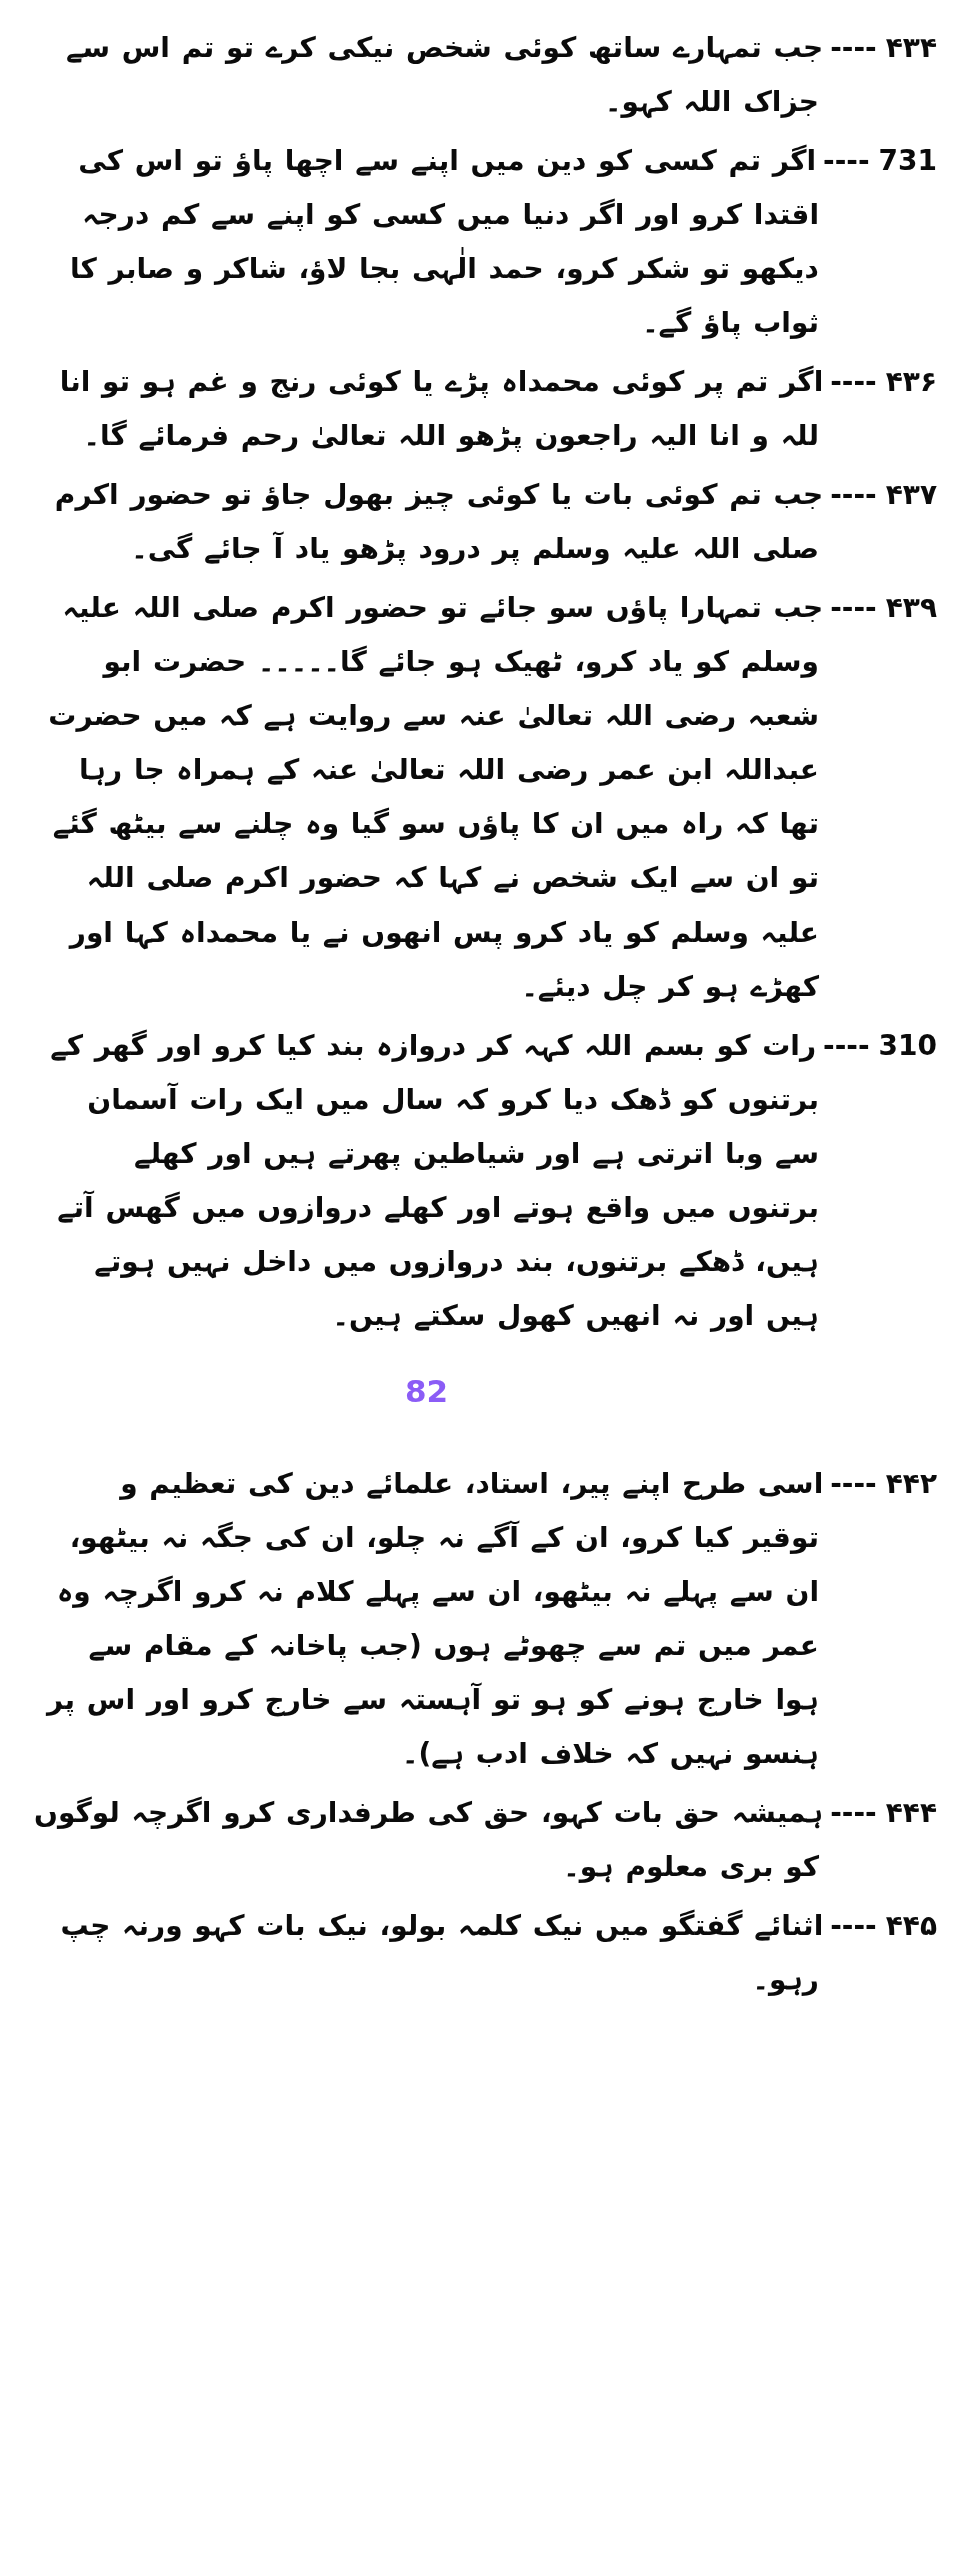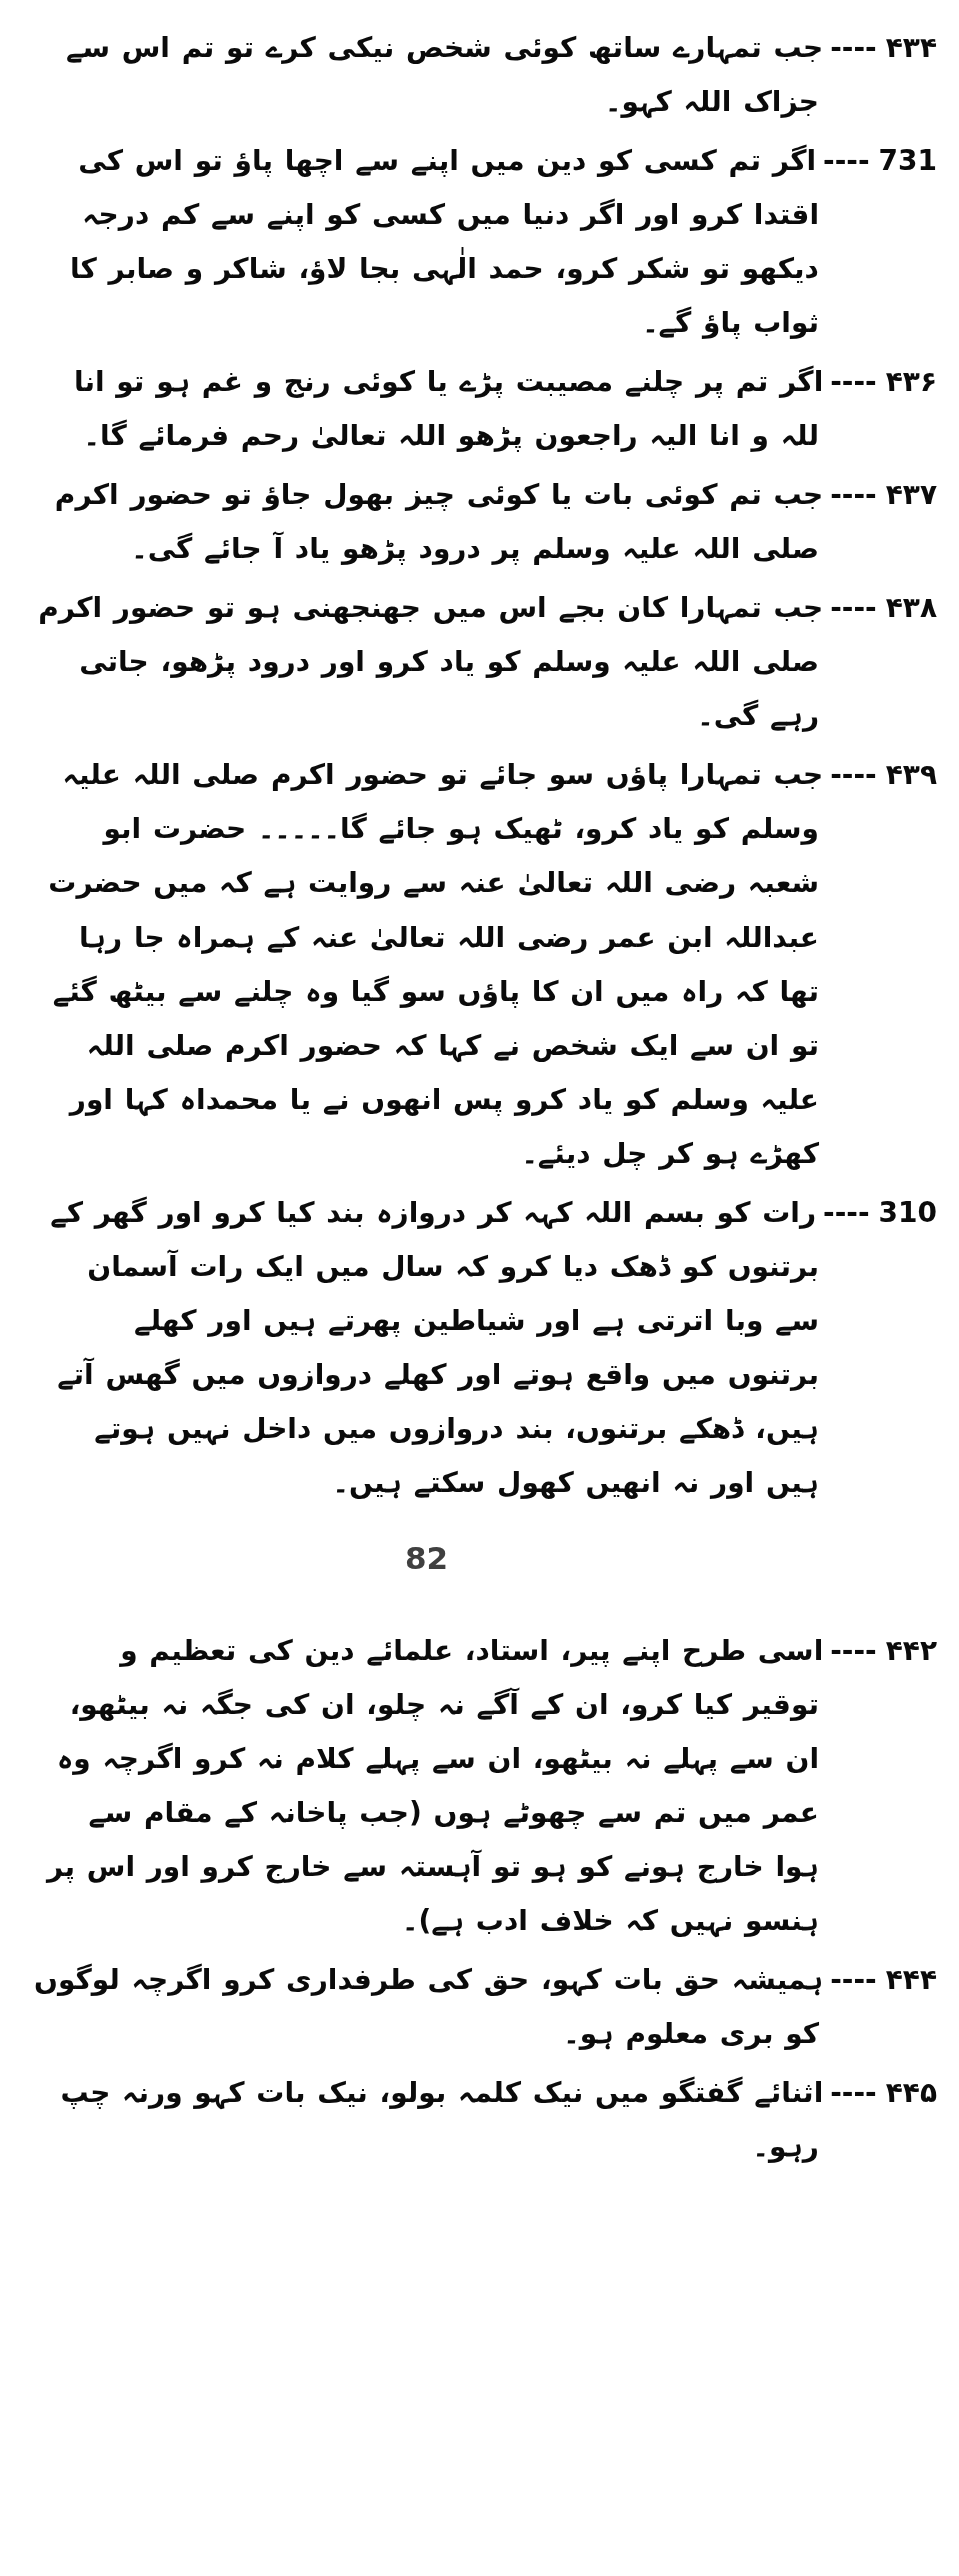--- a/index.html
+++ b/index.html
@@ -41,35 +41,34 @@
     letter-spacing: 1px;
   }
   .continuation {
     text-indent: 0;
   }
   .pagenum {
     direction: ltr;
     text-align: center;
     font-size: 31px;
     font-weight: 700;
-    color: #404040;
+    color: #8b5cf6;
     margin: 30px 118px 48px 0;
     font-family: "DejaVu Sans", sans-serif;
   }
 </style>
 </head>
 <body>
 
 <div class="page" dir="rtl">
   <div class="content">
       <div class="item"><span class="num">۴۳۴</span><span class="sep">----</span><span class="txt">جب تمہارے ساتھ کوئی شخص نیکی کرے تو تم اس سے جزاک اللہ کہو۔</span></div>
       <div class="item"><span class="num">731</span><span class="sep">----</span><span class="txt">اگر تم کسی کو دین میں اپنے سے اچھا پاؤ تو اس کی اقتدا کرو اور اگر دنیا میں کسی کو اپنے سے کم درجہ دیکھو تو شکر کرو، حمد الٰہی بجا لاؤ، شاکر و صابر کا ثواب پاؤ گے۔</span></div>
-      <div class="item"><span class="num">۴۳۶</span><span class="sep">----</span><span class="txt">اگر تم پر چلنے مصیبت پڑے یا کوئی رنج و غم ہو تو انا للہ و انا الیہ راجعون پڑھو اللہ تعالیٰ رحم فرمائے گا۔</span></div>
+      <div class="item"><span class="num">۴۳۶</span><span class="sep">----</span><span class="txt">اگر تم پر کوئی محمداہ پڑے یا کوئی رنج و غم ہو تو انا للہ و انا الیہ راجعون پڑھو اللہ تعالیٰ رحم فرمائے گا۔</span></div>
       <div class="item"><span class="num">۴۳۷</span><span class="sep">----</span><span class="txt">جب تم کوئی بات یا کوئی چیز بھول جاؤ تو حضور اکرم صلی اللہ علیہ وسلم پر درود پڑھو یاد آ جائے گی۔</span></div>
-      <div class="item"><span class="num">۴۳۸</span><span class="sep">----</span><span class="txt">جب تمہارا کان بجے اس میں جھنجھنی ہو تو حضور اکرم صلی اللہ علیہ وسلم کو یاد کرو اور درود پڑھو، جاتی رہے گی۔</span></div>
       <div class="item"><span class="num">۴۳۹</span><span class="sep">----</span><span class="txt">جب تمہارا پاؤں سو جائے تو حضور اکرم صلی اللہ علیہ وسلم کو یاد کرو، ٹھیک ہو جائے گا۔۔۔۔۔ حضرت ابو شعبہ رضی اللہ تعالیٰ عنہ سے روایت ہے کہ میں حضرت عبداللہ ابن عمر رضی اللہ تعالیٰ عنہ کے ہمراہ جا رہا تھا کہ راہ میں ان کا پاؤں سو گیا وہ چلنے سے بیٹھ گئے تو ان سے ایک شخص نے کہا کہ حضور اکرم صلی اللہ علیہ وسلم کو یاد کرو پس انھوں نے یا محمداہ کہا اور کھڑے ہو کر چل دیئے۔</span></div>
       <div class="item"><span class="num">310</span><span class="sep">----</span><span class="txt">رات کو بسم اللہ کہہ کر دروازہ بند کیا کرو اور گھر کے برتنوں کو ڈھک دیا کرو کہ سال میں ایک رات آسمان سے وبا اترتی ہے اور شیاطین پھرتے ہیں اور کھلے برتنوں میں واقع ہوتے اور کھلے دروازوں میں گھس آتے ہیں، ڈھکے برتنوں، بند دروازوں میں داخل نہیں ہوتے ہیں اور نہ انھیں کھول سکتے ہیں۔</span></div>
       <div class="pagenum">82</div>
       <div class="item"><span class="num">۴۴۲</span><span class="sep">----</span><span class="txt">اسی طرح اپنے پیر، استاد، علمائے دین کی تعظیم و توقیر کیا کرو، ان کے آگے نہ چلو، ان کی جگہ نہ بیٹھو، ان سے پہلے نہ بیٹھو، ان سے پہلے کلام نہ کرو اگرچہ وہ عمر میں تم سے چھوٹے ہوں (جب پاخانہ کے مقام سے ہوا خارج ہونے کو ہو تو آہستہ سے خارج کرو اور اس پر ہنسو نہیں کہ خلاف ادب ہے)۔</span></div>
       <div class="item"><span class="num">۴۴۴</span><span class="sep">----</span><span class="txt">ہمیشہ حق بات کہو، حق کی طرفداری کرو اگرچہ لوگوں کو بری معلوم ہو۔</span></div>
       <div class="item"><span class="num">۴۴۵</span><span class="sep">----</span><span class="txt">اثنائے گفتگو میں نیک کلمہ بولو، نیک بات کہو ورنہ چپ رہو۔</span></div>
     </div>
 </div>
 
 

